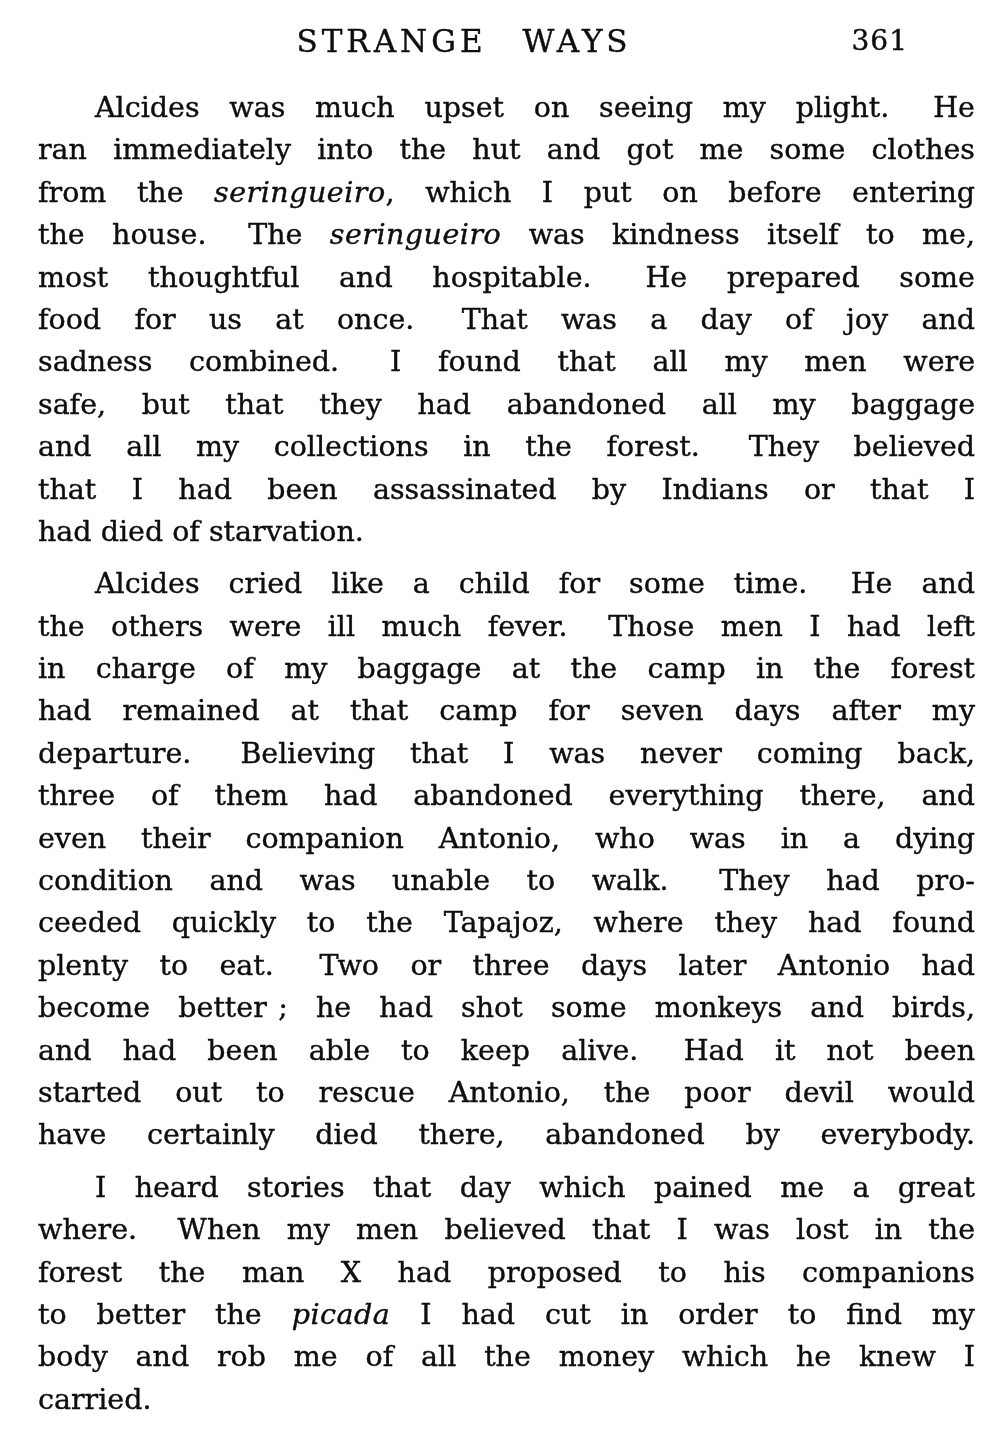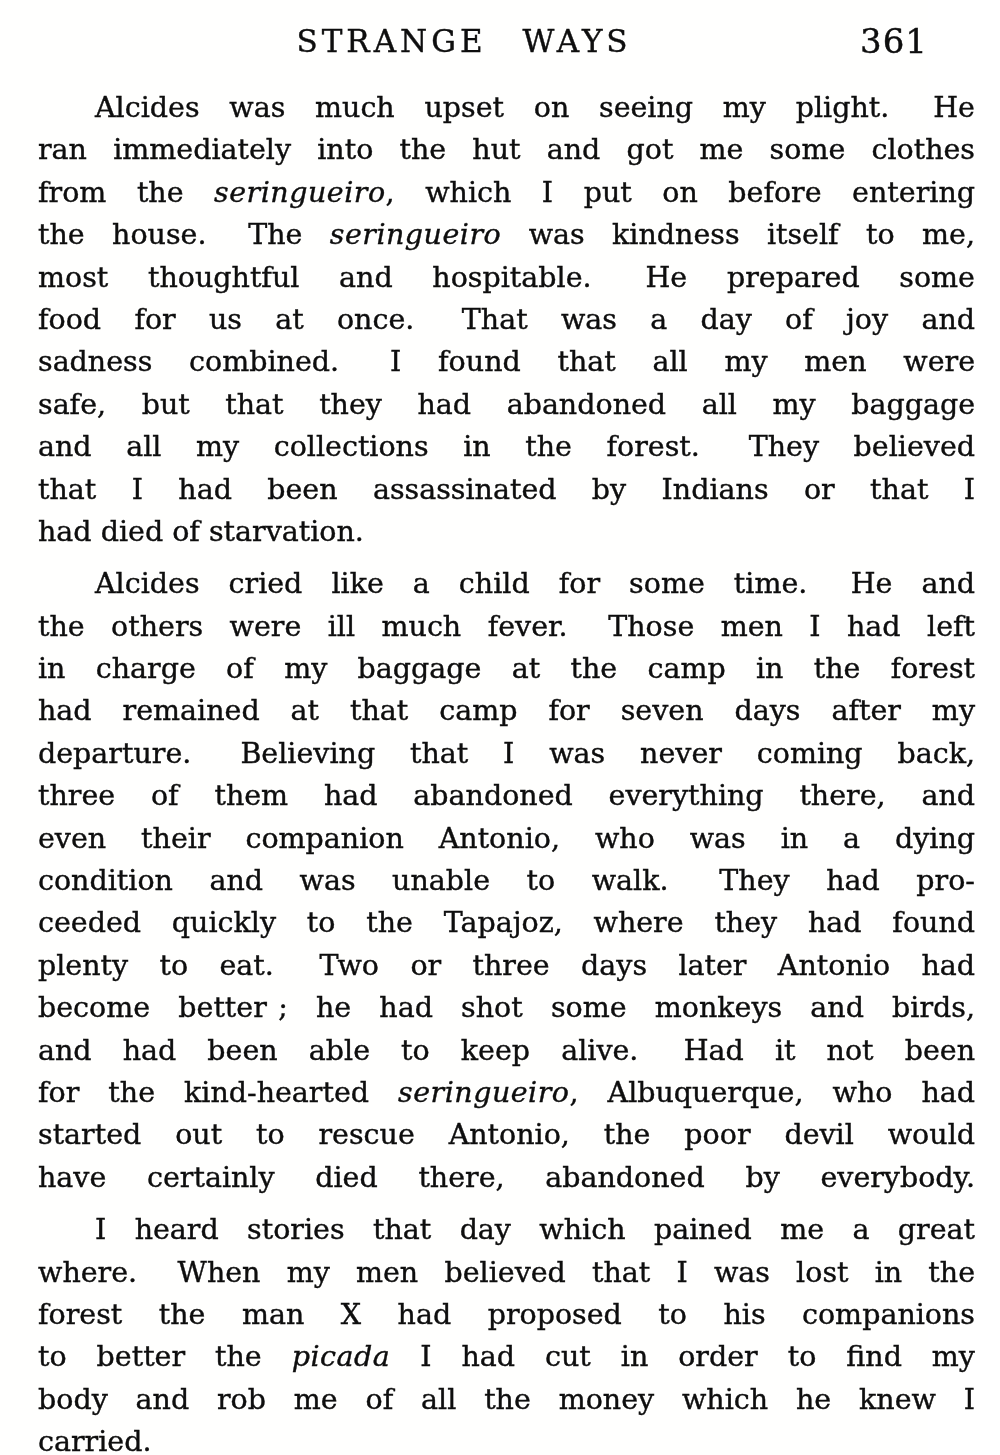--- a/index.html
+++ b/index.html
@@ -18,22 +18,22 @@
   }
   .header { position: relative; height: 65px; }
   .running-title {
     position: absolute; top: 24px; left: 50%;
     transform: translateX(-50%);
     font-size: 31px; line-height: 34px;
     letter-spacing: 4px; word-spacing: 22px;
     white-space: nowrap;
   }
   .page-number {
-    position: absolute; top: 24px; right: 0;
-    font-size: 34px; line-height: 34px; letter-spacing: 1px;
+    position: absolute; top: 24px; right: 20px;
+    font-size: 28px; line-height: 34px; letter-spacing: 1px;
   }
   .text-block {
     margin: 22px 15px 0 28px;
     width: 957px;
     font-size: 28.5px;
   }
   .paragraph { margin: 10px; }
   .line {
     height: 42.4px; line-height: 42.4px;
     text-align: justify;
@@ -72,21 +72,20 @@
         <div class="line"><span>in charge of my baggage at the camp in the forest</span></div>
         <div class="line"><span>had remained at that camp for seven days after my</span></div>
         <div class="line"><span>departure.  Believing that I was never coming back,</span></div>
         <div class="line"><span>three of them had abandoned everything there, and</span></div>
         <div class="line"><span>even their companion Antonio, who was in a dying</span></div>
         <div class="line"><span>condition and was unable to walk.  They had pro-</span></div>
         <div class="line"><span>ceeded quickly to the Tapajoz, where they had found</span></div>
         <div class="line"><span>plenty to eat.  Two or three days later Antonio had</span></div>
         <div class="line"><span>become better  ; he had shot some monkeys and birds,</span></div>
         <div class="line"><span>and had been able to keep alive.  Had it not been</span></div>
-        <div class="line"><span>for the kind-hearted </span><span class="it">seringueiro</span><span>, Albuquerque, who had</span></div>
         <div class="line"><span>started out to rescue Antonio, the poor devil would</span></div>
         <div class="line"><span>have certainly died there, abandoned by everybody.</span></div>
       </div>
       <div class="paragraph">
         <div class="line indent"><span>I heard stories that day which pained me a great</span></div>
         <div class="line"><span>where.  When my men believed that I was lost in the</span></div>
         <div class="line"><span>forest the man X had proposed to his companions</span></div>
         <div class="line"><span>to better the </span><span class="it">picada</span><span> I had cut in order to find my</span></div>
         <div class="line"><span>body and rob me of all the money which he knew I</span></div>
         <div class="line no-justify"><span>carried.</span></div>

